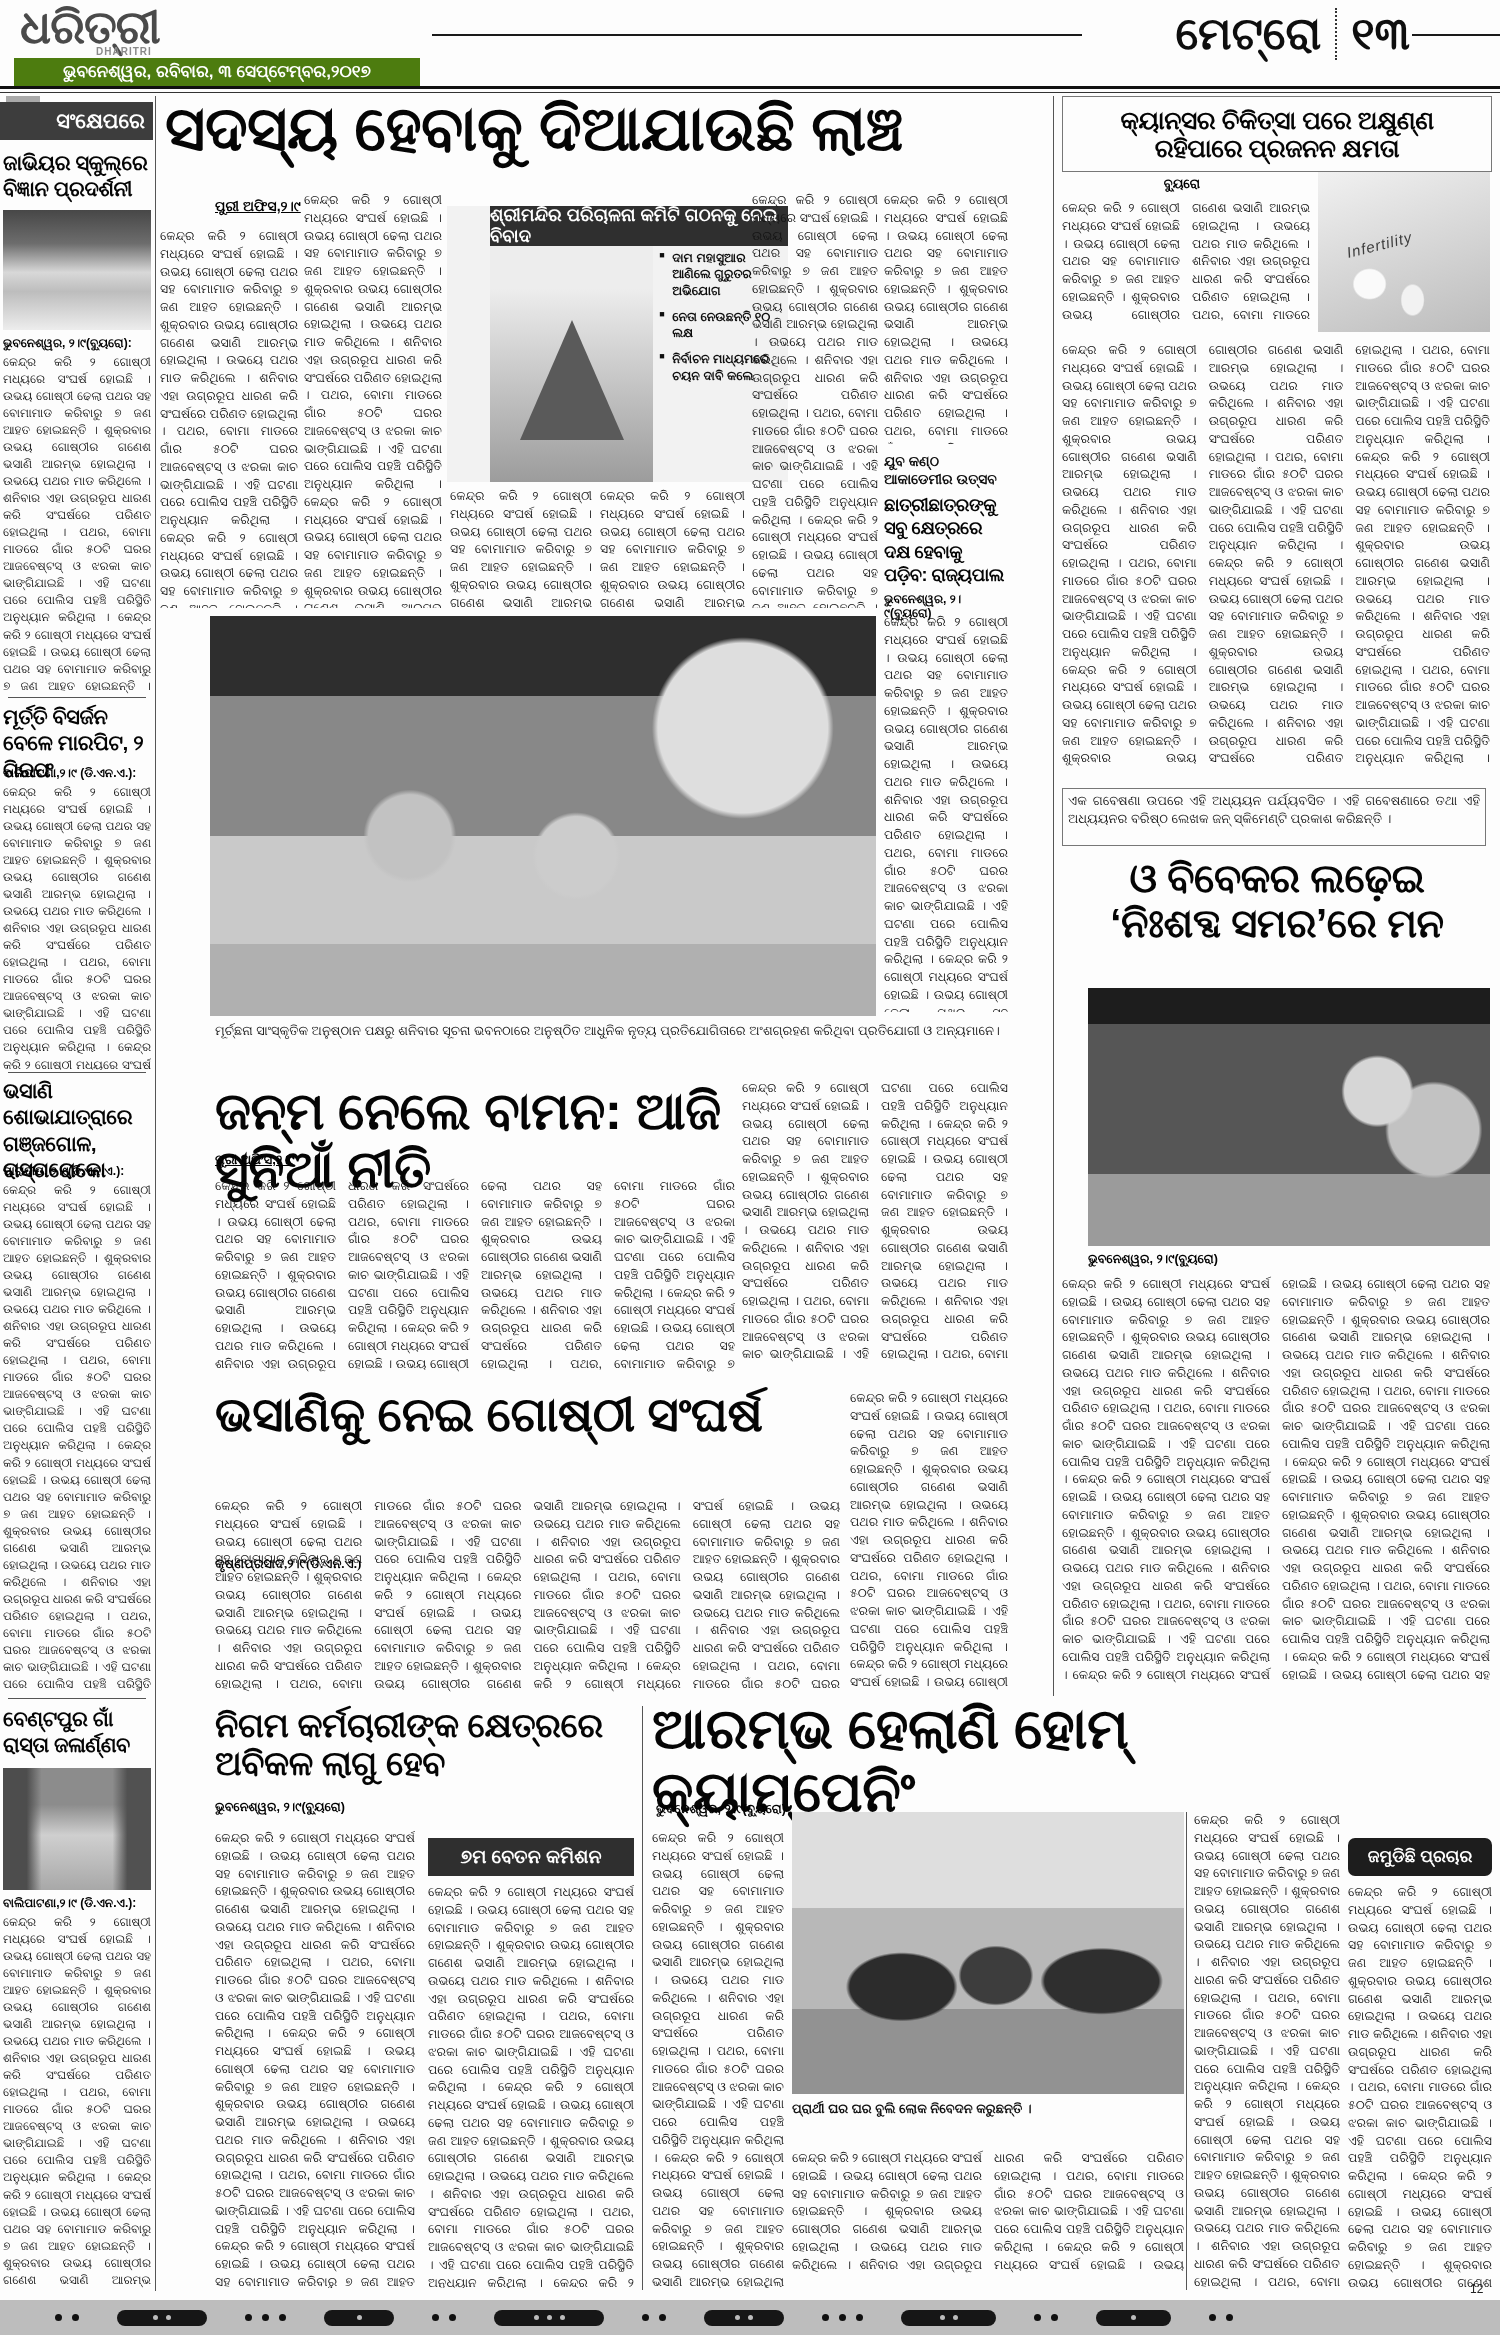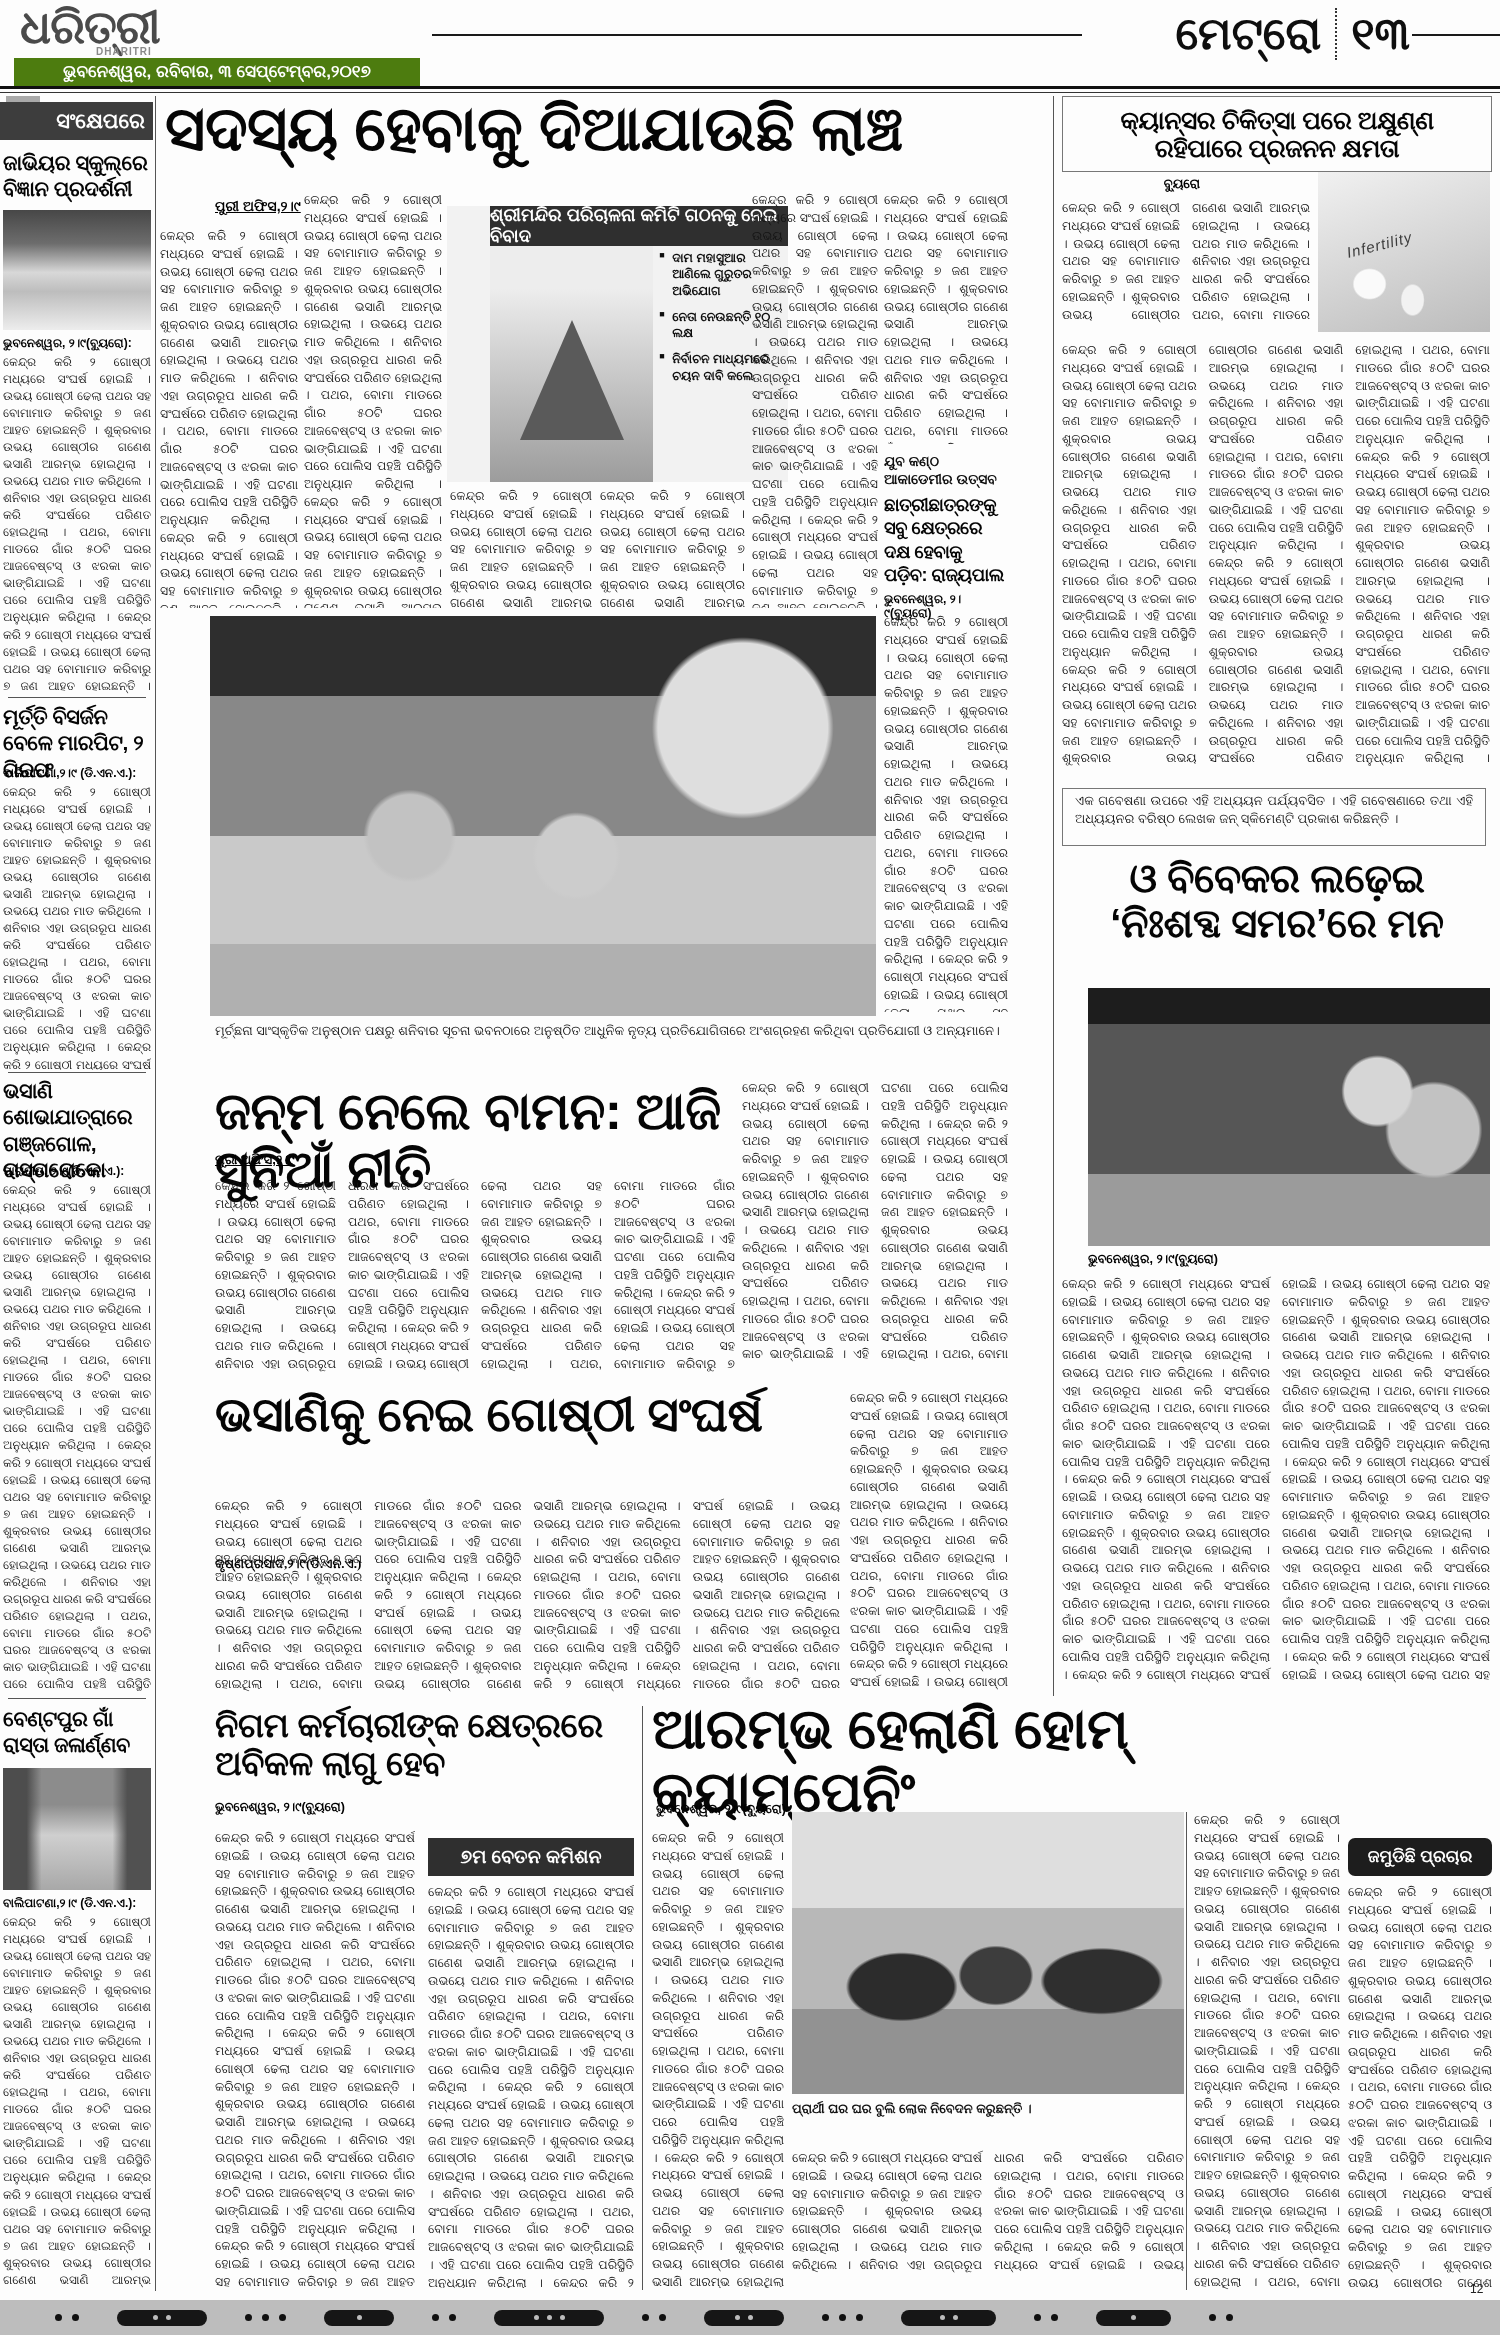--- a/index.html
+++ b/index.html
@@ -142,21 +142,21 @@
   <div class="abs boxed" style="left:1062px;top:96px;width:428px;height:74px;display:flex;flex-direction:column;align-items:center;justify-content:center;">
     <span class="hl" style="font-size:25px;">କ୍ୟାନ୍ସର ଚିକିତ୍ସା ପରେ ଅକ୍ଷୁଣ୍ଣ</span>
     <span class="hl" style="font-size:25px;">ରହିପାରେ ପ୍ରଜନନ କ୍ଷମତା</span>
   </div>
   <div class="abs byline" style="left:1062px;top:176px;width:240px;text-align:center;">ବ୍ୟୁରୋ</div>
   <div class="abs ph ph-pills" style="left:1318px;top:172px;width:172px;height:160px;">
     <span style="position:absolute;left:28px;top:64px;transform:rotate(-14deg);font-size:15px;font-style:italic;color:#3c3c3c;letter-spacing:1px;">Infertility</span>
   </div>
   <div class="abs bodytxt cols2" style="left:1062px;top:200px;width:248px;height:136px;">କେନ୍ଦ୍ର କରି ୨ ଗୋଷ୍ଠୀ ମଧ୍ୟରେ ସଂଘର୍ଷ ହୋଇଛି । ଉଭୟ ଗୋଷ୍ଠୀ ଢେଲା ପଥର ସହ ବୋମାମାଡ କରିବାରୁ ୭ ଜଣ ଆହତ ହୋଇଛନ୍ତି । ଶୁକ୍ରବାର ଉଭୟ ଗୋଷ୍ଠୀର ଗଣେଶ ଭସାଣି ଆରମ୍ଭ ହୋଇଥିଲା । ଉଭୟେ ପଥର ମାଡ କରିଥିଲେ । ଶନିବାର ଏହା ଉଗ୍ରରୂପ ଧାରଣ କରି ସଂଘର୍ଷରେ ପରିଣତ ହୋଇଥିଲା । ପଥର, ବୋମା ମାଡରେ ଗାଁର ୫୦ଟି ଘରର ଆଜବେଷ୍ଟସ୍ ଓ ଝରକା କାଚ ଭାଙ୍ଗିଯାଇଛି । ଏହି ଘଟଣା ପରେ ପୋଲିସ ପହଞ୍ଚି ପରିସ୍ଥିତି ଅନୁଧ୍ୟାନ କରିଥିଲା । କେନ୍ଦ୍ର କରି ୨ ଗୋଷ୍ଠୀ ମଧ୍ୟରେ ସଂଘର୍ଷ ହୋଇଛି । ଉଭୟ ଗୋଷ୍ଠୀ ଢେଲା ପଥର ସହ ବୋମାମାଡ କରିବାରୁ ୭ ଜଣ ଆହତ ହୋଇଛନ୍ତି । ଶୁକ୍ରବାର ଉଭୟ ଗୋଷ୍ଠୀର ଗଣେଶ ଭସାଣି ଆରମ୍ଭ ହୋଇଥିଲା । ଉଭୟେ ପଥର ମାଡ କରିଥିଲେ । ଶନିବାର ଏହା ଉଗ୍ରରୂପ ଧାରଣ କରି ସଂଘର୍ଷରେ ପରିଣତ ହୋଇଥିଲା । ପଥର, ବୋମା ମାଡରେ ଗାଁର ୫୦ଟି ଘରର ଆଜବେଷ୍ଟସ୍ ଓ ଝରକା କାଚ ଭାଙ୍ଗିଯାଇଛି । ଏହି ଘଟଣା ପରେ ପୋଲିସ ପହଞ୍ଚି ପରିସ୍ଥିତି ଅନୁଧ୍ୟାନ କରିଥିଲା ।</div>
   <div class="abs bodytxt cols3" style="left:1062px;top:342px;width:428px;height:440px;">କେନ୍ଦ୍ର କରି ୨ ଗୋଷ୍ଠୀ ମଧ୍ୟରେ ସଂଘର୍ଷ ହୋଇଛି । ଉଭୟ ଗୋଷ୍ଠୀ ଢେଲା ପଥର ସହ ବୋମାମାଡ କରିବାରୁ ୭ ଜଣ ଆହତ ହୋଇଛନ୍ତି । ଶୁକ୍ରବାର ଉଭୟ ଗୋଷ୍ଠୀର ଗଣେଶ ଭସାଣି ଆରମ୍ଭ ହୋଇଥିଲା । ଉଭୟେ ପଥର ମାଡ କରିଥିଲେ । ଶନିବାର ଏହା ଉଗ୍ରରୂପ ଧାରଣ କରି ସଂଘର୍ଷରେ ପରିଣତ ହୋଇଥିଲା । ପଥର, ବୋମା ମାଡରେ ଗାଁର ୫୦ଟି ଘରର ଆଜବେଷ୍ଟସ୍ ଓ ଝରକା କାଚ ଭାଙ୍ଗିଯାଇଛି । ଏହି ଘଟଣା ପରେ ପୋଲିସ ପହଞ୍ଚି ପରିସ୍ଥିତି ଅନୁଧ୍ୟାନ କରିଥିଲା । କେନ୍ଦ୍ର କରି ୨ ଗୋଷ୍ଠୀ ମଧ୍ୟରେ ସଂଘର୍ଷ ହୋଇଛି । ଉଭୟ ଗୋଷ୍ଠୀ ଢେଲା ପଥର ସହ ବୋମାମାଡ କରିବାରୁ ୭ ଜଣ ଆହତ ହୋଇଛନ୍ତି । ଶୁକ୍ରବାର ଉଭୟ ଗୋଷ୍ଠୀର ଗଣେଶ ଭସାଣି ଆରମ୍ଭ ହୋଇଥିଲା । ଉଭୟେ ପଥର ମାଡ କରିଥିଲେ । ଶନିବାର ଏହା ଉଗ୍ରରୂପ ଧାରଣ କରି ସଂଘର୍ଷରେ ପରିଣତ ହୋଇଥିଲା । ପଥର, ବୋମା ମାଡରେ ଗାଁର ୫୦ଟି ଘରର ଆଜବେଷ୍ଟସ୍ ଓ ଝରକା କାଚ ଭାଙ୍ଗିଯାଇଛି । ଏହି ଘଟଣା ପରେ ପୋଲିସ ପହଞ୍ଚି ପରିସ୍ଥିତି ଅନୁଧ୍ୟାନ କରିଥିଲା । କେନ୍ଦ୍ର କରି ୨ ଗୋଷ୍ଠୀ ମଧ୍ୟରେ ସଂଘର୍ଷ ହୋଇଛି । ଉଭୟ ଗୋଷ୍ଠୀ ଢେଲା ପଥର ସହ ବୋମାମାଡ କରିବାରୁ ୭ ଜଣ ଆହତ ହୋଇଛନ୍ତି । ଶୁକ୍ରବାର ଉଭୟ ଗୋଷ୍ଠୀର ଗଣେଶ ଭସାଣି ଆରମ୍ଭ ହୋଇଥିଲା । ଉଭୟେ ପଥର ମାଡ କରିଥିଲେ । ଶନିବାର ଏହା ଉଗ୍ରରୂପ ଧାରଣ କରି ସଂଘର୍ଷରେ ପରିଣତ ହୋଇଥିଲା । ପଥର, ବୋମା ମାଡରେ ଗାଁର ୫୦ଟି ଘରର ଆଜବେଷ୍ଟସ୍ ଓ ଝରକା କାଚ ଭାଙ୍ଗିଯାଇଛି । ଏହି ଘଟଣା ପରେ ପୋଲିସ ପହଞ୍ଚି ପରିସ୍ଥିତି ଅନୁଧ୍ୟାନ କରିଥିଲା । କେନ୍ଦ୍ର କରି ୨ ଗୋଷ୍ଠୀ ମଧ୍ୟରେ ସଂଘର୍ଷ ହୋଇଛି । ଉଭୟ ଗୋଷ୍ଠୀ ଢେଲା ପଥର ସହ ବୋମାମାଡ କରିବାରୁ ୭ ଜଣ ଆହତ ହୋଇଛନ୍ତି । ଶୁକ୍ରବାର ଉଭୟ ଗୋଷ୍ଠୀର ଗଣେଶ ଭସାଣି ଆରମ୍ଭ ହୋଇଥିଲା । ଉଭୟେ ପଥର ମାଡ କରିଥିଲେ । ଶନିବାର ଏହା ଉଗ୍ରରୂପ ଧାରଣ କରି ସଂଘର୍ଷରେ ପରିଣତ ହୋଇଥିଲା । ପଥର, ବୋମା ମାଡରେ ଗାଁର ୫୦ଟି ଘରର ଆଜବେଷ୍ଟସ୍ ଓ ଝରକା କାଚ ଭାଙ୍ଗିଯାଇଛି । ଏହି ଘଟଣା ପରେ ପୋଲିସ ପହଞ୍ଚି ପରିସ୍ଥିତି ଅନୁଧ୍ୟାନ କରିଥିଲା । କେନ୍ଦ୍ର କରି ୨ ଗୋଷ୍ଠୀ ମଧ୍ୟରେ ସଂଘର୍ଷ ହୋଇଛି । ଉଭୟ ଗୋଷ୍ଠୀ ଢେଲା ପଥର ସହ ବୋମାମାଡ କରିବାରୁ ୭ ଜଣ ଆହତ ହୋଇଛନ୍ତି । ଶୁକ୍ରବାର ଉଭୟ ଗୋଷ୍ଠୀର ଗଣେଶ ଭସାଣି ଆରମ୍ଭ ହୋଇଥିଲା । ଉଭୟେ ପଥର ମାଡ କରିଥିଲେ । ଶନିବାର ଏହା ଉଗ୍ରରୂପ ଧାରଣ କରି ସଂଘର୍ଷରେ ପରିଣତ ହୋଇଥିଲା । ପଥର, ବୋମା ମାଡରେ ଗାଁର ୫୦ଟି ଘରର ଆଜବେଷ୍ଟସ୍ ଓ ଝରକା କାଚ ଭାଙ୍ଗିଯାଇଛି । ଏହି ଘଟଣା ପରେ ପୋଲିସ ପହଞ୍ଚି ପରିସ୍ଥିତି ଅନୁଧ୍ୟାନ କରିଥିଲା । କେନ୍ଦ୍ର କରି ୨ ଗୋଷ୍ଠୀ ମଧ୍ୟରେ ସଂଘର୍ଷ ହୋଇଛି । ଉଭୟ ଗୋଷ୍ଠୀ ଢେଲା ପଥର ସହ ବୋମାମାଡ କରିବାରୁ ୭ ଜଣ ଆହତ ହୋଇଛନ୍ତି । ଶୁକ୍ରବାର ଉଭୟ ଗୋଷ୍ଠୀର ଗଣେଶ ଭସାଣି ଆରମ୍ଭ ହୋଇଥିଲା । ଉଭୟେ ପଥର ମାଡ କରିଥିଲେ । ଶନିବାର ଏହା ଉଗ୍ରରୂପ ଧାରଣ କରି ସଂଘର୍ଷରେ ପରିଣତ ହୋଇଥିଲା । ପଥର, ବୋମା ମାଡରେ ଗାଁର ୫୦ଟି ଘରର ଆଜବେଷ୍ଟସ୍ ଓ ଝରକା କାଚ ଭାଙ୍ଗିଯାଇଛି । ଏହି ଘଟଣା ପରେ ପୋଲିସ ପହଞ୍ଚି ପରିସ୍ଥିତି ଅନୁଧ୍ୟାନ କରିଥିଲା । କେନ୍ଦ୍ର କରି ୨ ଗୋଷ୍ଠୀ ମଧ୍ୟରେ ସଂଘର୍ଷ ହୋଇଛି । ଉଭୟ ଗୋଷ୍ଠୀ ଢେଲା ପଥର ସହ ବୋମାମାଡ କରିବାରୁ ୭ ଜଣ ଆହତ ହୋଇଛନ୍ତି । ଶୁକ୍ରବାର ଉଭୟ ଗୋଷ୍ଠୀର ଗଣେଶ ଭସାଣି ଆରମ୍ଭ ହୋଇଥିଲା । ଉଭୟେ ପଥର ମାଡ କରିଥିଲେ । ଶନିବାର ଏହା ଉଗ୍ରରୂପ ଧାରଣ କରି ସଂଘର୍ଷରେ ପରିଣତ ହୋଇଥିଲା । ପଥର, ବୋମା ମାଡରେ ଗାଁର ୫୦ଟି ଘରର ଆଜବେଷ୍ଟସ୍ ଓ ଝରକା କାଚ ଭାଙ୍ଗିଯାଇଛି । ଏହି ଘଟଣା ପରେ ପୋଲିସ ପହଞ୍ଚି ପରିସ୍ଥିତି ଅନୁଧ୍ୟାନ କରିଥିଲା । କେନ୍ଦ୍ର କରି ୨ ଗୋଷ୍ଠୀ ମଧ୍ୟରେ ସଂଘର୍ଷ ହୋଇଛି । ଉଭୟ ଗୋଷ୍ଠୀ ଢେଲା ପଥର ସହ ବୋମାମାଡ କରିବାରୁ ୭ ଜଣ ଆହତ ହୋଇଛନ୍ତି । ଶୁକ୍ରବାର ଉଭୟ ଗୋଷ୍ଠୀର ଗଣେଶ ଭସାଣି ଆରମ୍ଭ ହୋଇଥିଲା । ଉଭୟେ ପଥର ମାଡ କରିଥିଲେ । ଶନିବାର ଏହା ଉଗ୍ରରୂପ ଧାରଣ କରି ସଂଘର୍ଷରେ ପରିଣତ ହୋଇଥିଲା । ପଥର, ବୋମା ମାଡରେ ଗାଁର ୫୦ଟି ଘରର ଆଜବେଷ୍ଟସ୍ ଓ ଝରକା କାଚ ଭାଙ୍ଗିଯାଇଛି । ଏହି ଘଟଣା ପରେ ପୋଲିସ ପହଞ୍ଚି ପରିସ୍ଥିତି ଅନୁଧ୍ୟାନ କରିଥିଲା ।</div>
-  <div class="abs boxed bodytxt" style="left:1062px;top:788px;width:424px;height:58px;font-size:13px;padding:3px 12px;box-sizing:border-box;">ଏକ ଗବେଷଣା ଉପରେ ଏହି ଅଧ୍ୟୟନ ପର୍ଯ୍ୟବସିତ । ଏହି ଗବେଷଣାରେ ତଥା ଏହି ଅଧ୍ୟୟନର ବରିଷ୍ଠ ଲେଖକ ଜନ୍ ସ୍କିମେଣ୍ଟି ପ୍ରକାଶ କରିଛନ୍ତି ।</div>
+  <div class="abs boxed bodytxt" style="left:1062px;top:788px;width:424px;height:58px;font-size:13px;padding:3px 5px;box-sizing:border-box;">ଏକ ଗବେଷଣା ଉପରେ ଏହି ଅଧ୍ୟୟନ ପର୍ଯ୍ୟବସିତ । ଏହି ଗବେଷଣାରେ ତଥା ଏହି ଅଧ୍ୟୟନର ବରିଷ୍ଠ ଲେଖକ ଜନ୍ ସ୍କିମେଣ୍ଟି ପ୍ରକାଶ କରିଛନ୍ତି ।</div>
 
   <div class="abs" style="left:1062px;top:856px;width:430px;text-align:center;">
     <div class="hl" style="font-size:40px;">ଓ ବିବେକର ଲଢ଼େଇ</div>
     <div class="hl" style="font-size:40px;">‘ନିଃଶବ୍ଦ ସମର’ରେ ମନ</div>
   </div>
   <div class="abs ph ph-drama" style="left:1088px;top:988px;width:402px;height:258px;"></div>
   <div class="abs byline" style="left:1088px;top:1252px;width:220px;font-size:12.5px;">ଭୁବନେଶ୍ୱର, ୨।୯(ବ୍ୟୁରୋ)</div>
   <div class="abs bodytxt cols2" style="left:1062px;top:1276px;width:428px;height:420px;">କେନ୍ଦ୍ର କରି ୨ ଗୋଷ୍ଠୀ ମଧ୍ୟରେ ସଂଘର୍ଷ ହୋଇଛି । ଉଭୟ ଗୋଷ୍ଠୀ ଢେଲା ପଥର ସହ ବୋମାମାଡ କରିବାରୁ ୭ ଜଣ ଆହତ ହୋଇଛନ୍ତି । ଶୁକ୍ରବାର ଉଭୟ ଗୋଷ୍ଠୀର ଗଣେଶ ଭସାଣି ଆରମ୍ଭ ହୋଇଥିଲା । ଉଭୟେ ପଥର ମାଡ କରିଥିଲେ । ଶନିବାର ଏହା ଉଗ୍ରରୂପ ଧାରଣ କରି ସଂଘର୍ଷରେ ପରିଣତ ହୋଇଥିଲା । ପଥର, ବୋମା ମାଡରେ ଗାଁର ୫୦ଟି ଘରର ଆଜବେଷ୍ଟସ୍ ଓ ଝରକା କାଚ ଭାଙ୍ଗିଯାଇଛି । ଏହି ଘଟଣା ପରେ ପୋଲିସ ପହଞ୍ଚି ପରିସ୍ଥିତି ଅନୁଧ୍ୟାନ କରିଥିଲା । କେନ୍ଦ୍ର କରି ୨ ଗୋଷ୍ଠୀ ମଧ୍ୟରେ ସଂଘର୍ଷ ହୋଇଛି । ଉଭୟ ଗୋଷ୍ଠୀ ଢେଲା ପଥର ସହ ବୋମାମାଡ କରିବାରୁ ୭ ଜଣ ଆହତ ହୋଇଛନ୍ତି । ଶୁକ୍ରବାର ଉଭୟ ଗୋଷ୍ଠୀର ଗଣେଶ ଭସାଣି ଆରମ୍ଭ ହୋଇଥିଲା । ଉଭୟେ ପଥର ମାଡ କରିଥିଲେ । ଶନିବାର ଏହା ଉଗ୍ରରୂପ ଧାରଣ କରି ସଂଘର୍ଷରେ ପରିଣତ ହୋଇଥିଲା । ପଥର, ବୋମା ମାଡରେ ଗାଁର ୫୦ଟି ଘରର ଆଜବେଷ୍ଟସ୍ ଓ ଝରକା କାଚ ଭାଙ୍ଗିଯାଇଛି । ଏହି ଘଟଣା ପରେ ପୋଲିସ ପହଞ୍ଚି ପରିସ୍ଥିତି ଅନୁଧ୍ୟାନ କରିଥିଲା । କେନ୍ଦ୍ର କରି ୨ ଗୋଷ୍ଠୀ ମଧ୍ୟରେ ସଂଘର୍ଷ ହୋଇଛି । ଉଭୟ ଗୋଷ୍ଠୀ ଢେଲା ପଥର ସହ ବୋମାମାଡ କରିବାରୁ ୭ ଜଣ ଆହତ ହୋଇଛନ୍ତି । ଶୁକ୍ରବାର ଉଭୟ ଗୋଷ୍ଠୀର ଗଣେଶ ଭସାଣି ଆରମ୍ଭ ହୋଇଥିଲା । ଉଭୟେ ପଥର ମାଡ କରିଥିଲେ । ଶନିବାର ଏହା ଉଗ୍ରରୂପ ଧାରଣ କରି ସଂଘର୍ଷରେ ପରିଣତ ହୋଇଥିଲା । ପଥର, ବୋମା ମାଡରେ ଗାଁର ୫୦ଟି ଘରର ଆଜବେଷ୍ଟସ୍ ଓ ଝରକା କାଚ ଭାଙ୍ଗିଯାଇଛି । ଏହି ଘଟଣା ପରେ ପୋଲିସ ପହଞ୍ଚି ପରିସ୍ଥିତି ଅନୁଧ୍ୟାନ କରିଥିଲା । କେନ୍ଦ୍ର କରି ୨ ଗୋଷ୍ଠୀ ମଧ୍ୟରେ ସଂଘର୍ଷ ହୋଇଛି । ଉଭୟ ଗୋଷ୍ଠୀ ଢେଲା ପଥର ସହ ବୋମାମାଡ କରିବାରୁ ୭ ଜଣ ଆହତ ହୋଇଛନ୍ତି । ଶୁକ୍ରବାର ଉଭୟ ଗୋଷ୍ଠୀର ଗଣେଶ ଭସାଣି ଆରମ୍ଭ ହୋଇଥିଲା । ଉଭୟେ ପଥର ମାଡ କରିଥିଲେ । ଶନିବାର ଏହା ଉଗ୍ରରୂପ ଧାରଣ କରି ସଂଘର୍ଷରେ ପରିଣତ ହୋଇଥିଲା । ପଥର, ବୋମା ମାଡରେ ଗାଁର ୫୦ଟି ଘରର ଆଜବେଷ୍ଟସ୍ ଓ ଝରକା କାଚ ଭାଙ୍ଗିଯାଇଛି । ଏହି ଘଟଣା ପରେ ପୋଲିସ ପହଞ୍ଚି ପରିସ୍ଥିତି ଅନୁଧ୍ୟାନ କରିଥିଲା । କେନ୍ଦ୍ର କରି ୨ ଗୋଷ୍ଠୀ ମଧ୍ୟରେ ସଂଘର୍ଷ ହୋଇଛି । ଉଭୟ ଗୋଷ୍ଠୀ ଢେଲା ପଥର ସହ ବୋମାମାଡ କରିବାରୁ ୭ ଜଣ ଆହତ ହୋଇଛନ୍ତି । ଶୁକ୍ରବାର ଉଭୟ ଗୋଷ୍ଠୀର ଗଣେଶ ଭସାଣି ଆରମ୍ଭ ହୋଇଥିଲା । ଉଭୟେ ପଥର ମାଡ କରିଥିଲେ । ଶନିବାର ଏହା ଉଗ୍ରରୂପ ଧାରଣ କରି ସଂଘର୍ଷରେ ପରିଣତ ହୋଇଥିଲା । ପଥର, ବୋମା ମାଡରେ ଗାଁର ୫୦ଟି ଘରର ଆଜବେଷ୍ଟସ୍ ଓ ଝରକା କାଚ ଭାଙ୍ଗିଯାଇଛି । ଏହି ଘଟଣା ପରେ ପୋଲିସ ପହଞ୍ଚି ପରିସ୍ଥିତି ଅନୁଧ୍ୟାନ କରିଥିଲା । କେନ୍ଦ୍ର କରି ୨ ଗୋଷ୍ଠୀ ମଧ୍ୟରେ ସଂଘର୍ଷ ହୋଇଛି । ଉଭୟ ଗୋଷ୍ଠୀ ଢେଲା ପଥର ସହ ବୋମାମାଡ କରିବାରୁ ୭ ଜଣ ଆହତ ହୋଇଛନ୍ତି । ଶୁକ୍ରବାର ଉଭୟ ଗୋଷ୍ଠୀର ଗଣେଶ ଭସାଣି ଆରମ୍ଭ ହୋଇଥିଲା । ଉଭୟେ ପଥର ମାଡ କରିଥିଲେ । ଶନିବାର ଏହା ଉଗ୍ରରୂପ ଧାରଣ କରି ସଂଘର୍ଷରେ ପରିଣତ ହୋଇଥିଲା । ପଥର, ବୋମା ମାଡରେ ଗାଁର ୫୦ଟି ଘରର ଆଜବେଷ୍ଟସ୍ ଓ ଝରକା କାଚ ଭାଙ୍ଗିଯାଇଛି । ଏହି ଘଟଣା ପରେ ପୋଲିସ ପହଞ୍ଚି ପରିସ୍ଥିତି ଅନୁଧ୍ୟାନ କରିଥିଲା ।</div>
 
   <div class="abs vline" style="left:642px;top:1706px;height:584px;"></div>

